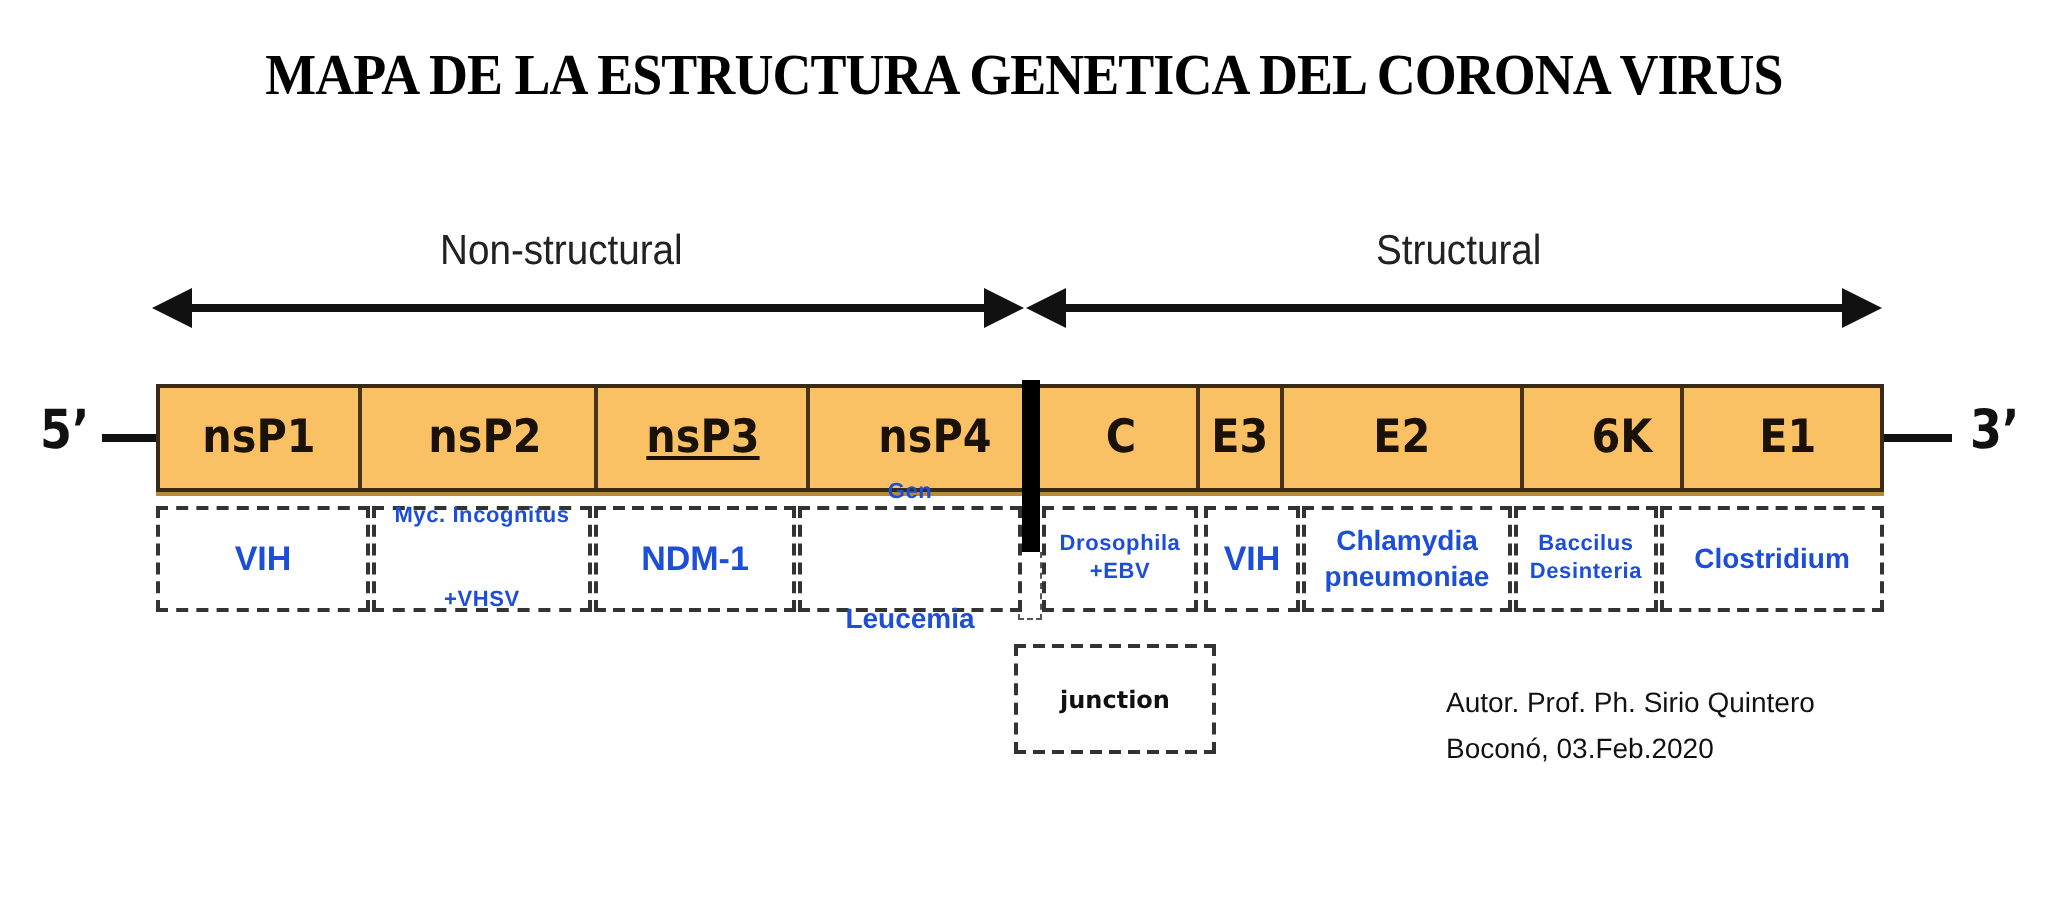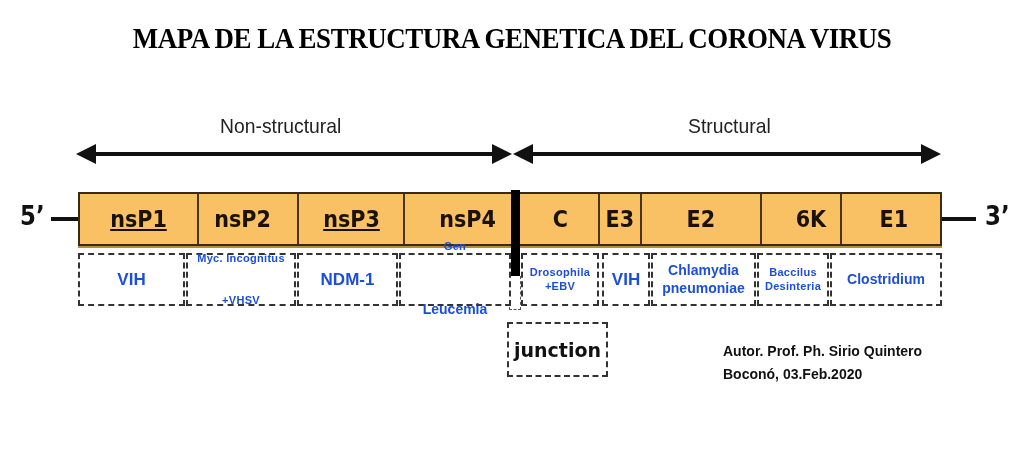--- a/index.html
+++ b/index.html
@@ -43,29 +43,29 @@
     border: 2px dashed #333; background: #fff;
     display: flex; flex-direction: column; align-items: center; justify-content: center; text-align: center;
     font-family: "Liberation Sans", sans-serif; font-weight: bold; color: #1d4ed8; line-height: 1.25;
   }
   .lbox .big { font-size: 17px; }
   .lbox .mid { font-size: 14px; }
   .lbox .small { font-size: 11px; letter-spacing: 0.3px; }
   .junction-box {
     position: absolute; left: 507px; top: 322px; width: 101px; height: 55px; box-sizing: border-box;
     border: 2px dashed #333; display: flex; align-items: center; justify-content: center;
-    font-family: "DejaVu Sans", sans-serif; font-weight: bold; font-size: 19px; color: #111;
+    font-family: "DejaVu Sans", sans-serif; font-weight: bold; font-size: 12px; color: #111;
   }
   .junction-stem {
     position: absolute; left: 509px; top: 276px; width: 12px; height: 34px; box-sizing: border-box;
     border: 1px dashed #555; border-top: none;
   }
   .author {
     position: absolute; left: 723px; top: 340px; font-family: "Liberation Sans", sans-serif;
-    font-weight: bold; font-size: 14px; color: #111; line-height: 23px;
+    font-weight: normal; font-size: 14px; color: #111; line-height: 23px;
   }
 </style>
 </head>
 <body>
 
 <div class="title">MAPA DE LA ESTRUCTURA GENETICA DEL CORONA VIRUS</div>
 
 <div class="region-label" style="left:220px; top:114px;">Non-structural</div>
 <div class="region-label" style="left:688px; top:114px;">Structural</div>
 
@@ -77,21 +77,21 @@
   <span class="head-l"></span>
   <span class="head-r"></span>
 </div>
 
 <div class="end-label" style="left:20px; top:200px;">5’</div>
 <div class="end-line" style="left:51px; top:217px; width:28px;"></div>
 <div class="end-line" style="left:942px; top:217px; width:34px;"></div>
 <div class="end-label" style="left:985px; top:200px;">3’</div>
 
 <div class="genome">
-  <div class="seg" style="left:0; width:119px;text-decoration:underline;">
+  <div class="seg" style="left:0; width:101px;">
       <span>nsP1</span>
     </div>
   <div class="seg" style="left:107px; width:112px;">
       <span>nsP2</span>
     </div>
   <div class="seg" style="left:219px; width:106px;text-decoration:underline;">
       <span>nsP3</span>
     </div>
   <div class="seg" style="left:321px; width:112px; border-right:none; padding-left:20px;">
       <span>nsP4</span>

